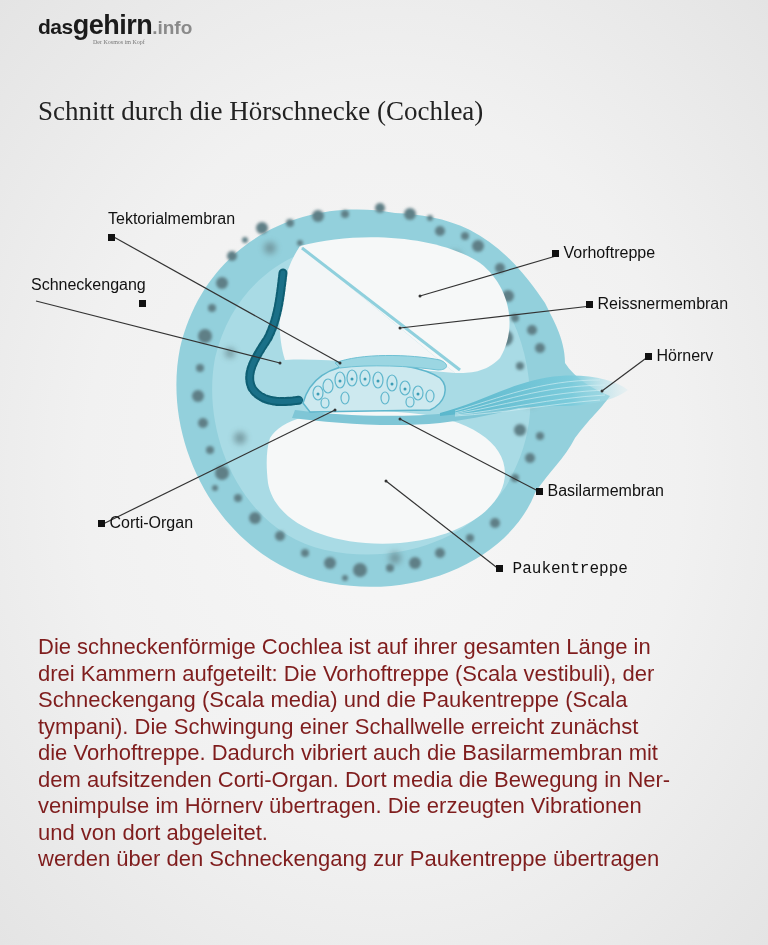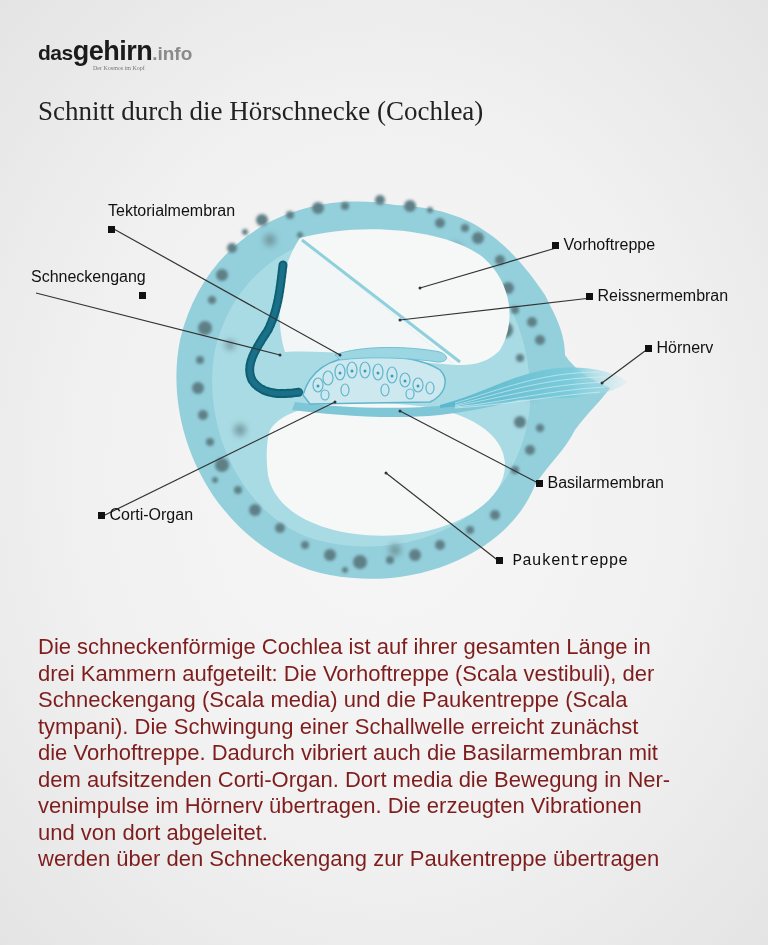--- a/index.html
+++ b/index.html
@@ -2,31 +2,31 @@
 <html><head>
 <meta charset="utf-8">
 <style>
   html, body { margin: 0; padding: 0; }
   body {
     width: 768px; height: 945px; overflow: hidden; position: relative;
     background: radial-gradient(ellipse at 50% 50%, #f7f7f7 0%, #f1f1f1 55%, #e4e4e4 100%);
     font-family: "Liberation Sans", sans-serif;
     color: #111;
   }
-  .logo { position: absolute; left: 38px; top: 38px; }
+  .logo { position: absolute; left: 38px; top: 12px; }
   .logo-main { font-family: "Liberation Sans", sans-serif; font-weight: bold; color: #1b1b1b; line-height: 1; white-space: nowrap; }
   .logo-das { font-size: 21px; letter-spacing: -0.5px; }
   .logo-gehirn { font-size: 27px; letter-spacing: -0.5px; }
   .logo-info { font-size: 19px; color: #8a8a8a; font-weight: bold; }
   .logo-tag { position: absolute; left: 55px; top: 27px; font-family: "Liberation Serif", serif; font-size: 6px; color: #777; white-space: nowrap; }
   .title {
     position: absolute; left: 38px; top: 96px;
     font-family: "Liberation Serif", serif; font-size: 27px; color: #222; white-space: nowrap; text-align: right;
   }
-  .diagram { position: absolute; left: 0; top: 180px; width: 768px; height: 420px; }
+  .diagram { position: absolute; left: 0; top: 188px; width: 768px; height: 420px; }
   .label {
     position: absolute; font-size: 16px; color: #111; white-space: nowrap; line-height: 18px;
   }
   .bullet { display: inline-block; width: 7px; height: 7px; background: #111; vertical-align: middle; }
   .body-text {
     position: absolute; left: 38px; top: 634px; width: 700px;
     font-family: "Liberation Sans", sans-serif; font-size: 22px; line-height: 26.5px; color: #7f1d1d;
   }
   .body-text p { margin: 0; white-space: nowrap; }
 </style>

